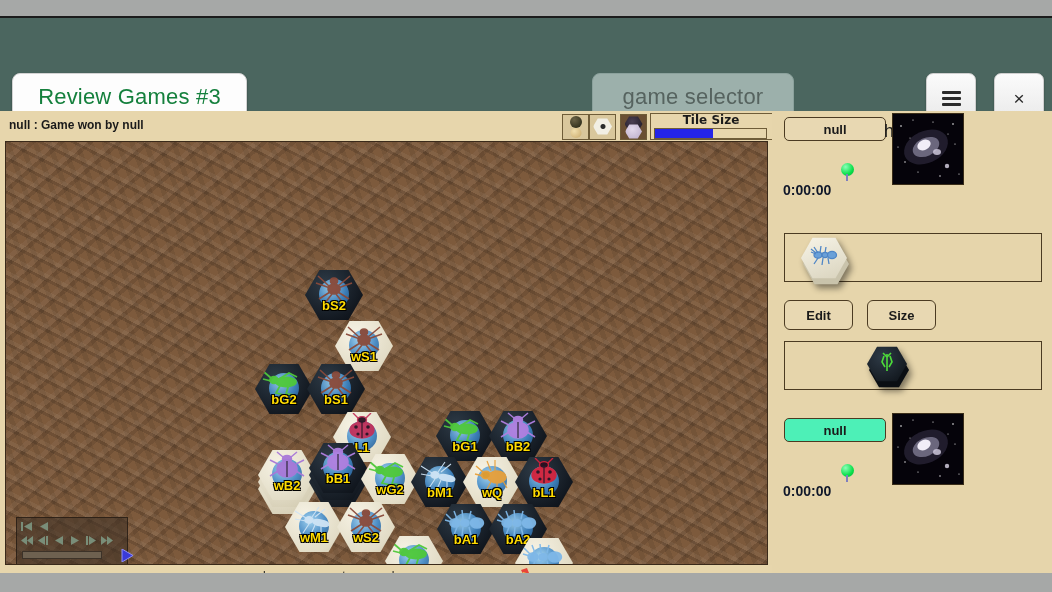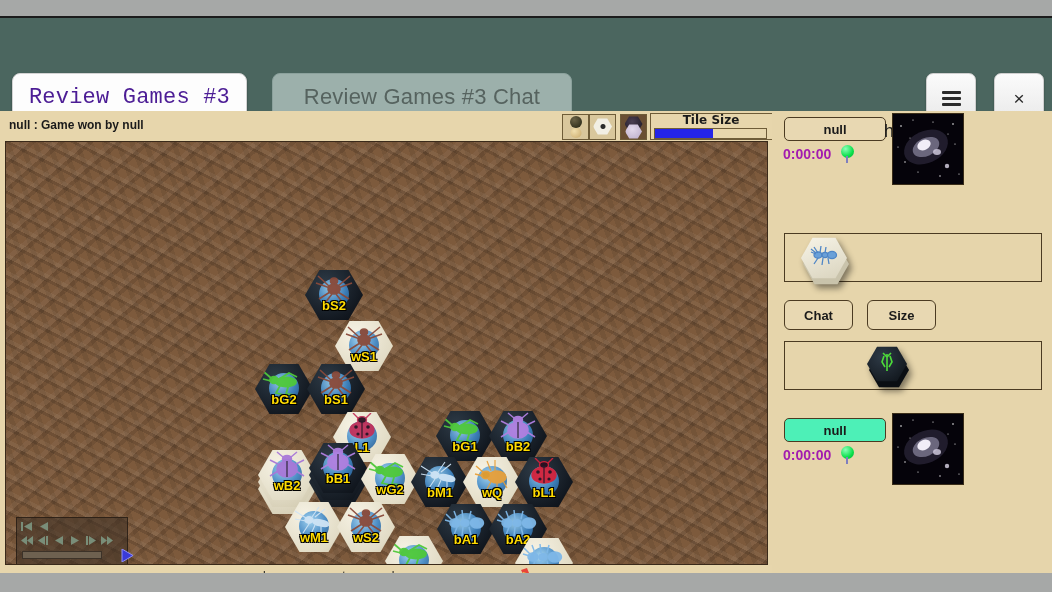--- a/index.html
+++ b/index.html
@@ -19,23 +19,22 @@
   .header{position:absolute;left:0;top:18px;width:1052px;height:93px;background:#4b665f;}
 
   .tab{
     position:absolute;top:55px;height:48px;
     border-radius:8px;
     display:flex;align-items:center;justify-content:center;
     font-size:22px;letter-spacing:.2px;
     box-sizing:border-box;
   }
   .tab.active{
-    background:#fdfdfd;color:#4c1d95;border:1px solid #d3d3d3;
+    background:#fdfdfd;color:#15803d;border:1px solid #d3d3d3;
     box-shadow:0 1px 2px rgba(0,0,0,.35);
-    font-family:Liberation Mono, monospace;
   }
   .tab.inactive{
     background:#9cb0ab;color:#56635f;border:1px solid #8ba19c;
   }
   #tab0{left:12px;width:235px;}
   #tab1{left:272px;width:300px;}
   #tab2{left:592px;width:202px;}
 
   .hbtn{
     position:absolute;top:55px;width:48px;height:48px;
@@ -215,21 +214,21 @@
   }
   .namebox.plain{background:#e8d8b2;}
   .namebox.green{background:#4df0b7;}
   #name-top{left:12px;top:6px;}
   #name-bot{left:12px;top:307px;}
   .stray-h{position:absolute;left:112px;top:10px;font-size:18px;color:#1a1a1a;}
 
   .clockrow{position:absolute;display:flex;align-items:center;gap:10px;}
   #clock-top{left:11px;top:34px;}
   #clock-bot{left:11px;top:335px;}
-  .clocktxt{font-size:14px;font-weight:bold;color:#a21caf;font-family:"Liberation Sans",sans-serif;}
+  .clocktxt{font-size:14px;font-weight:bold;color:#0f172a;font-family:"Liberation Sans",sans-serif;margin-top:37px;}
   .pin{position:relative;width:13px;height:17px;}
   .pin .head{position:absolute;left:0;top:0;width:13px;height:13px;border-radius:50%;
     background:radial-gradient(circle at 35% 30%,#8bffb8,#0ae04a 60%,#00a832);}
   .pin .needle{position:absolute;left:5px;top:11px;width:2px;height:7px;background:#7f7fbf;}
 
   .avatar{
     position:absolute;width:70px;height:70px;border:1px solid #3a2d18;
     background:#050308;overflow:hidden;
   }
   #avatar-top{left:892px;top:113px;}
@@ -277,22 +276,22 @@
 <div id="app">
 
   <div class="top-strip"></div>
   <div class="top-strip-line"></div>
 
   <div class="header">
 
     <div class="tab active" id="tab0">
       <span>Review Games #3</span>
     </div>
-    <div class="tab inactive" id="tab1">
-      <span>Review Games #3 Chat</span>
+    <div class="tab inactive" id="tab2">
+      <span>game selector</span>
     </div>
 
     <div class="hbtn" id="btn-menu">
       <div class="ham">
         <span></span>
           <span></span>
           <span></span>
       </div>
     </div>
     <div class="hbtn" id="btn-close">
@@ -726,21 +725,21 @@
               <ellipse cx="17" cy="12" rx="3" ry="2.6" fill="#6aa0d8"></ellipse>
               <ellipse cx="24" cy="12" rx="4.5" ry="3.6" fill="#6aa0d8"></ellipse>
               <path d="M10 10 L6 4 M12 10 L13 3 M17 10 L18 4 M10 15 L6 21 M15 15 L14 22 M20 15 L21 21"></path>
               <path d="M8 10 L3 6 M8 11 L3 9"></path>
             </g>
           </svg>
         </div>
       </div>
 
       <div class="smallbtn" id="btn-done">
-        <span>Chat</span>
+        <span>Edit</span>
       </div>
       <div class="smallbtn" id="btn-edit">
         <span>Size</span>
       </div>
 
       <div class="traybox" id="tray-bot">
         <div class="traytile black" style="left:82px;top:4px;width:40px;height:36px;">
           <div class="under" style="width:40px;height:36px;"></div>
           <div class="hexface"></div>
           <svg style="position:absolute;left:8px;top:5px;" width="25" height="25" viewBox="0 0 25 25">

